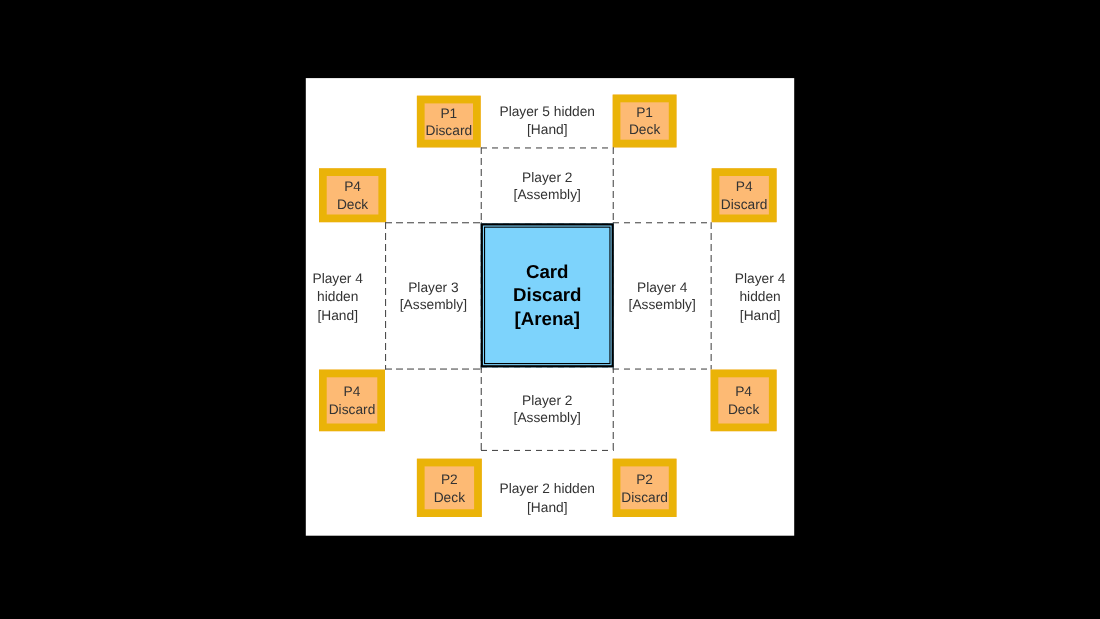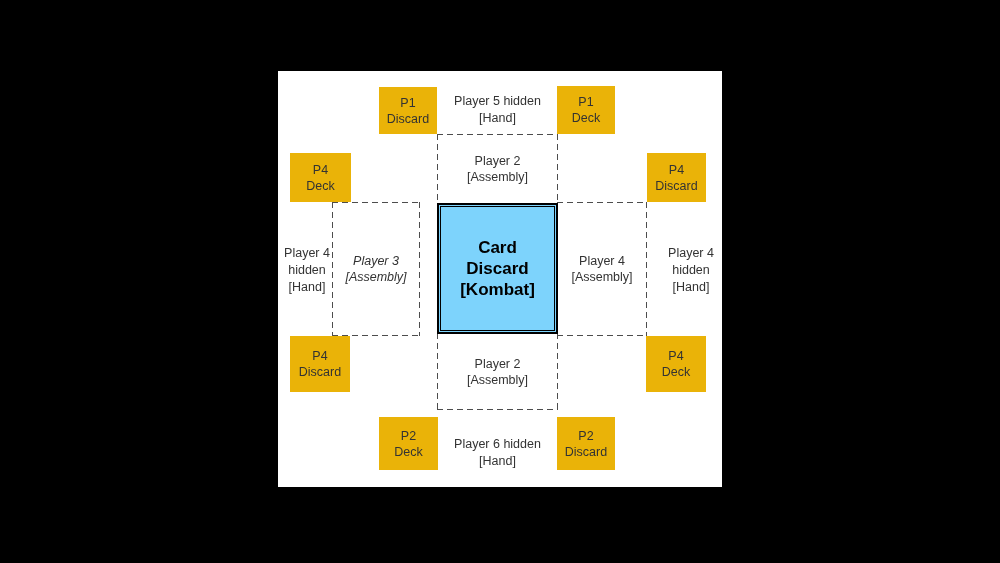--- a/index.html
+++ b/index.html
@@ -7,21 +7,21 @@
     position:relative; width:1000px; height:563px; background:#000000;
     font-family:"Liberation Sans","DejaVu Sans",sans-serif; overflow:hidden;
   }
   .canvas {
     position:absolute; left:278px; top:71px; width:444px; height:416px;
     background:#ffffff;
   }
   .zone { position:absolute; display:flex; flex-direction:column; align-items:center; justify-content:center; text-align:center; }
   .label { font-size:12.5px; line-height:16px; color:#333333; white-space:nowrap; }
   .hand .label { line-height:17px; }
-  .cardbox { background:#eab308; border:7px solid #eab308; box-sizing:border-box; }
+  .cardbox { background:#fdba74; border:7px solid #eab308; box-sizing:border-box; }
   .dashed-rect {
     background-image:
       repeating-linear-gradient(to right,  #4d4d4d 0 6px, transparent 6px 10px),
       repeating-linear-gradient(to right,  #4d4d4d 0 6px, transparent 6px 10px),
       repeating-linear-gradient(to bottom, #4d4d4d 0 6px, transparent 6px 10px),
       repeating-linear-gradient(to bottom, #4d4d4d 0 6px, transparent 6px 10px);
     background-size:100% 1px, 100% 1px, 1px 100%, 1px 100%;
     background-position:0 0, 0 100%, 0 0, 100% 0;
     background-repeat:no-repeat;
     box-sizing:border-box;
@@ -61,40 +61,40 @@
     <div class="zone cardbox" style="left:369px; top:82px; width:59px; height:49px;">
       <div class="label">P4</div>
       <div class="label">Discard</div>
     </div>
 
     <div class="zone dashed-rect" style="left:159px; top:63px; width:121px; height:70px;">
       <div class="label">Player 2</div>
       <div class="label">[Assembly]</div>
     </div>
 
-    <div class="zone dashed-rect" style="left:54px; top:131px; width:88px; height:134px;font-style:italic;">
+    <div class="zone dashed-rect" style="left:72px; top:131px; width:88px; height:134px;">
       <div class="label">Player 3</div>
       <div class="label">[Assembly]</div>
     </div>
 
     <div class="zone dashed-rect" style="left:279px; top:131px; width:90px; height:134px;">
       <div class="label">Player 4</div>
       <div class="label">[Assembly]</div>
     </div>
 
     <div class="zone dashed-rect" style="left:159px; top:262px; width:121px; height:77px;">
       <div class="label">Player 2</div>
       <div class="label">[Assembly]</div>
     </div>
 
     <div class="zone arena" style="left:159px; top:132px; width:121px; height:131px;">
       <div class="arena-inner"></div>
       <div class="label">Card</div>
       <div class="label">Discard</div>
-      <div class="label">[Kombat]</div>
+      <div class="label">[Arena]</div>
     </div>
 
     <div class="zone hand" style="left:0px; top:173px; width:58px; height:52px;">
       <div class="label">Player 4</div>
       <div class="label">hidden</div>
       <div class="label">[Hand]</div>
     </div>
 
     <div class="zone hand" style="left:382px; top:173px; width:62px; height:52px;">
       <div class="label">Player 4</div>
@@ -111,21 +111,21 @@
       <div class="label">P4</div>
       <div class="label">Deck</div>
     </div>
 
     <div class="zone cardbox" style="left:101px; top:346px; width:59px; height:53px;">
       <div class="label">P2</div>
       <div class="label">Deck</div>
     </div>
 
     <div class="zone hand" style="left:159px; top:362px; width:121px; height:40px;">
-      <div class="label">Player 6 hidden</div>
+      <div class="label">Player 2 hidden</div>
       <div class="label">[Hand]</div>
     </div>
 
     <div class="zone cardbox" style="left:279px; top:346px; width:58px; height:53px;">
       <div class="label">P2</div>
       <div class="label">Discard</div>
     </div>
 
   </div>
 </div>

